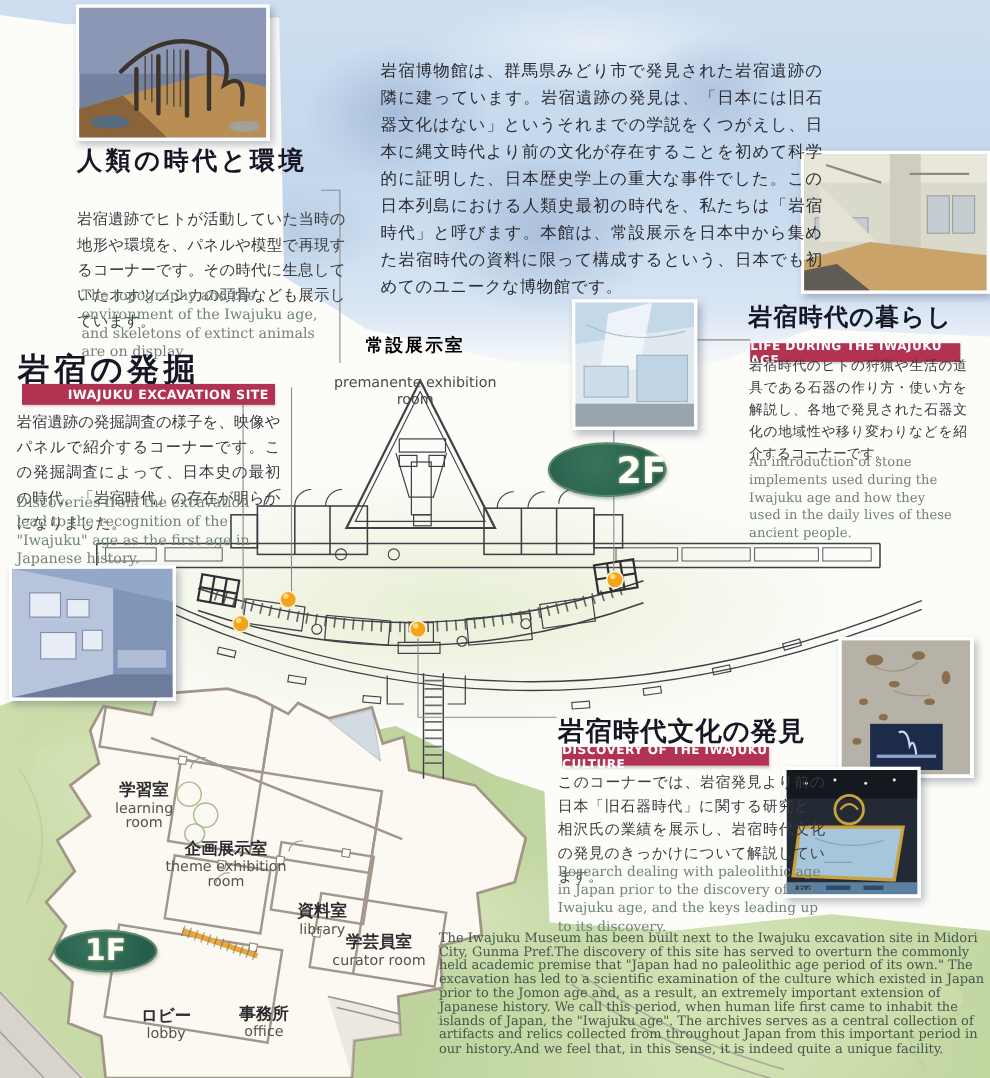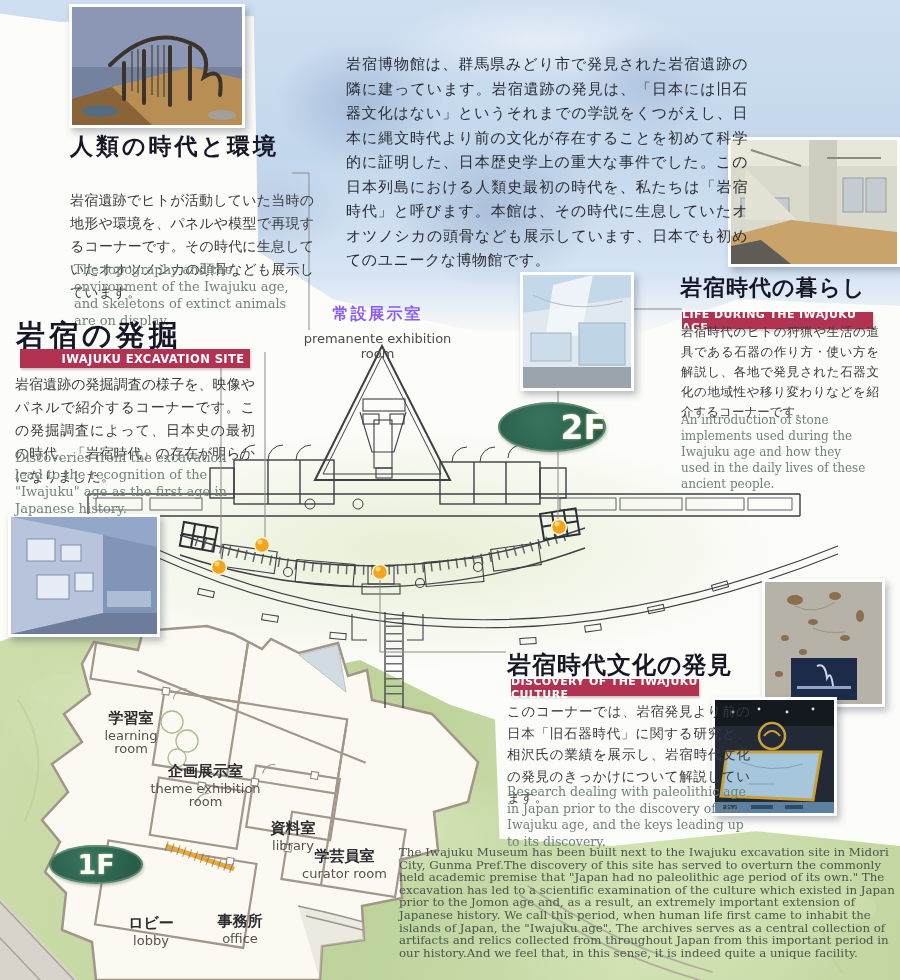--- a/index.html
+++ b/index.html
@@ -39,22 +39,22 @@
   .jp-body{color:#3b3b3f;text-align:justify;}
   .en-body{font-family:"DejaVu Serif","Liberation Serif",serif;color:#71837a;}
   .roomlabel{text-align:center;line-height:1.05;}
   .roomlabel .ja{font-size:15px;font-weight:bold;color:#2c2c30;display:block;}
   .roomlabel .en{font-size:13px;color:#56524a;display:block;margin-top:2px;}
   .badge{position:absolute;z-index:4;border-radius:50%;background:radial-gradient(circle at 40% 35%,#38745d,#275d49 78%);
          display:flex;align-items:center;justify-content:center;color:#fff;font-weight:bold;
          box-shadow:inset 0 0 0 2px rgba(235,240,200,.25), 1px 2px 3px rgba(40,70,50,.3);
          text-shadow:0 0 3px rgba(205,215,110,.8);}
   .f2label{ text-align:center;}
-  .f2label .ja{font-size:16px;font-weight:bold;color:#8b5cf6;display:block;letter-spacing:2px;}
-  .f2label .en{font-size:13px;color:#4a4a48;display:block;margin-top:6px;}
+  .f2label .ja{font-size:16px;font-weight:bold;color:#000000;display:block;letter-spacing:2px;}
+  .f2label .en{font-size:13px;color:#4a4a48;display:block;margin-top:16px;}
 </style>
 </head>
 <body>
 
 <div id="page">
 
   <div class="bg-top"></div>
   <div class="bg-wash"></div>
   <div class="bg-hill"></div>
 
@@ -326,21 +326,21 @@
         </g>
       <rect y="102" width="119" height="11" fill="#5b80a0"></rect>
       <g fill="#2e4a66">
           <rect x="8" y="105" width="14" height="4"></rect>
           <rect x="36" y="105" width="22" height="4"></rect>
           <rect x="70" y="105" width="18" height="4"></rect>
         </g>
     </svg>
   </div>
 
-  <div class="txt" style="left:346px;top:52px;width:402px;font-size:15px;line-height:24.5px;color:#2c2c34;letter-spacing:.5px;text-align:justify;">岩宿博物館は、群馬県みどり市で発見された岩宿遺跡の隣に建っています。岩宿遺跡の発見は、「日本には旧石器文化はない」というそれまでの学説をくつがえし、日本に縄文時代より前の文化が存在することを初めて科学的に証明した、日本歴史学上の重大な事件でした。この日本列島における人類史最初の時代を、私たちは「岩宿時代」と呼びます。本館は、その時代に生息していたオオツノシカの頭骨なども展示しています、日本でも初めてのユニークな博物館です。</div>
+  <div class="txt" style="left:346px;top:52px;width:402px;font-size:15px;line-height:24.5px;color:#2c2c34;letter-spacing:.5px;text-align:justify;">岩宿博物館は、群馬県みどり市で発見された岩宿遺跡の隣に建っています。岩宿遺跡の発見は、「日本には旧石器文化はない」というそれまでの学説をくつがえし、日本に縄文時代より前の文化が存在することを初めて科学的に証明した、日本歴史学上の重大な事件でした。この日本列島における人類史最初の時代を、私たちは「岩宿時代」と呼びます。本館は、常設展示を日本中から集めた岩宿時代の資料に限って構成するという、日本でも初めてのユニークな博物館です。</div>
 
   <div class="txt sec-title" style="left:70px;top:131px;font-size:23px;letter-spacing:3px;">人類の時代と環境</div>
   <div class="txt jp-body" style="left:70px;top:189px;width:244px;font-size:14px;line-height:23px;">岩宿遺跡でヒトが活動していた当時の地形や環境を、パネルや模型で再現するコーナーです。その時代に生息していたオオツノシカの頭骨なども展示しています。</div>
   <div class="txt en-body" style="left:74px;top:261px;width:236px;font-size:13px;line-height:17px;">The topography and the environment of the Iwajuku age, and skeletons of extinct animals are on display.</div>
 
   <div class="txt sec-title" style="left:16px;top:316px;font-size:29px;letter-spacing:4px;">岩宿の発掘</div>
   <div class="txt banner" style="left:20px;top:349px;width:194px;padding-left:36px;">IWAJUKU EXCAVATION SITE</div>
   <div class="txt jp-body" style="left:15px;top:373px;width:240px;font-size:14px;line-height:23px;">岩宿遺跡の発掘調査の様子を、映像やパネルで紹介するコーナーです。この発掘調査によって、日本史の最初の時代、「岩宿時代」の存在が明らかになりました。</div>
   <div class="txt en-body" style="left:15px;top:449px;width:240px;font-size:13px;line-height:17px;">Discoveries from the excavation lead to the recognition of the "Iwajuku" age as the first age in Japanese history.</div>
 

